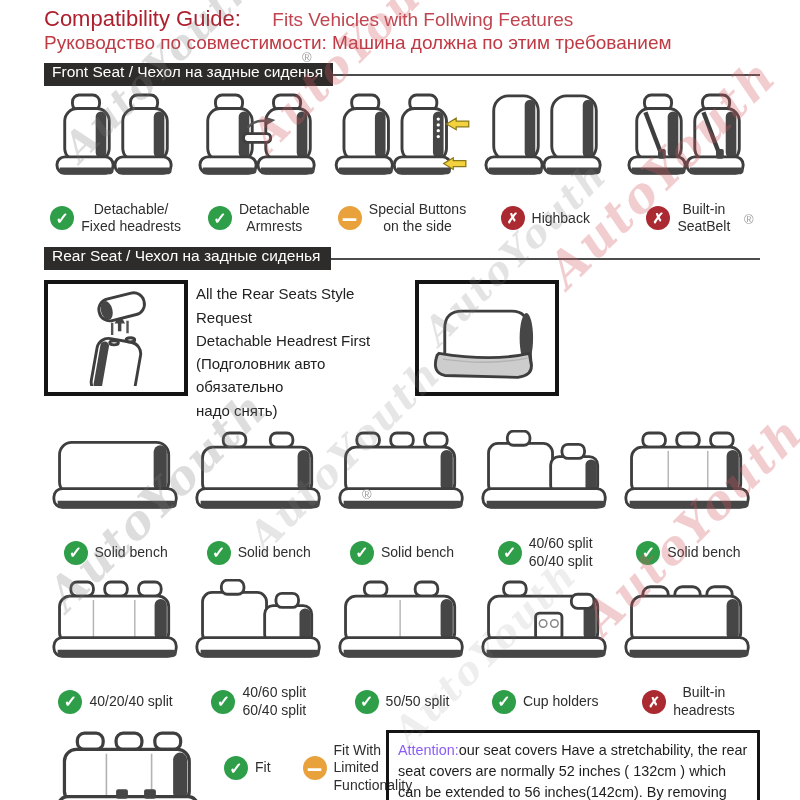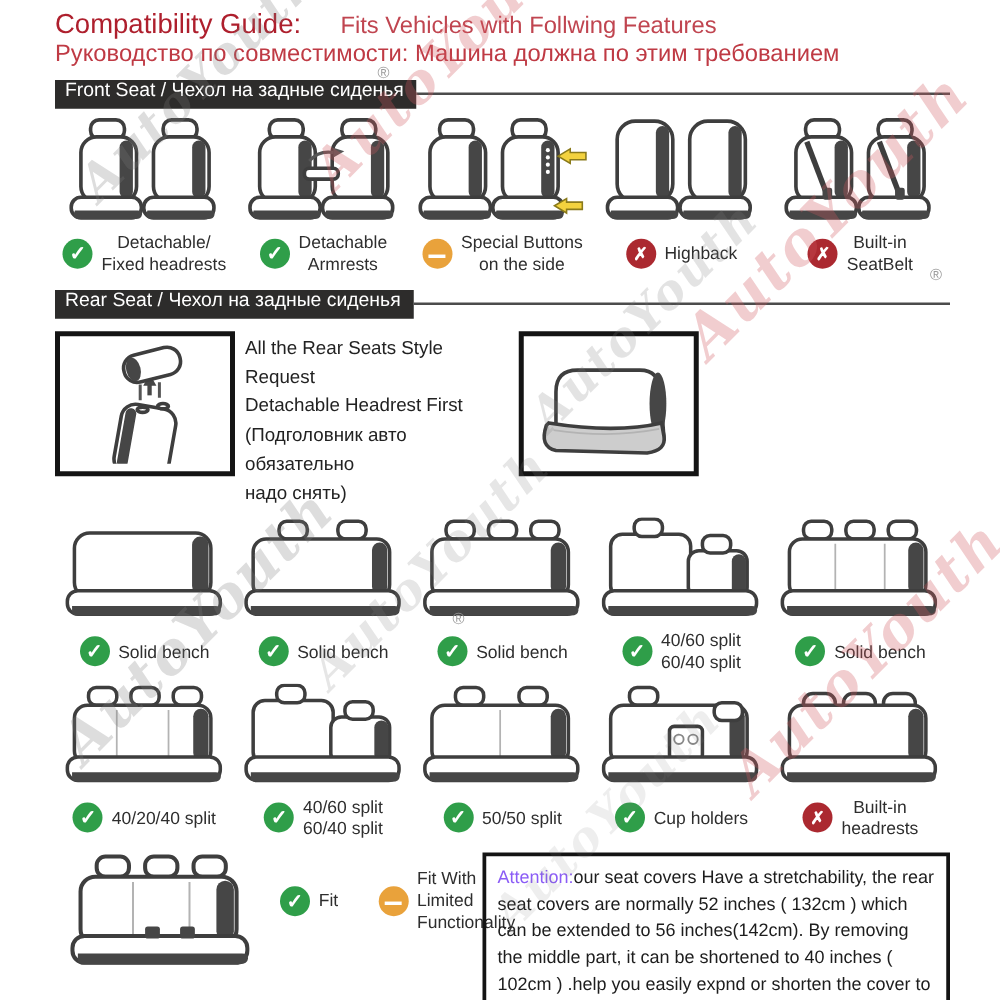--- a/index.html
+++ b/index.html
@@ -12,21 +12,21 @@
   .title .tb{font-size:22px;font-weight:normal;color:#ae1f2d;}
   .title .tr{font-size:19px;color:#c04550;margin-left:27px;}
   .subtitle{font-size:19px;color:#bf3a44;margin-top:1px;}
 
   
   .bar-row{display:flex;align-items:center;margin-top:9px;}
   .bar{background:#2d2c2b;color:#fff;font-size:15.5px;padding:0 10px 5px 8px;white-space:nowrap;}
   .bar-line{flex:1;height:2px;background:#4c4c4c;}
 
   
-  .row{display:flex;margin-top:0;}
+  .row{display:flex;margin-top:16px;}
   .cell{flex:1;display:flex;align-items:flex-end;justify-content:center;}
   .feat{display:flex;align-items:center;justify-content:center;gap:7px;min-height:40px;}
   .lbl{font-size:14px;color:#2e2e2e;white-space:pre-line;text-align:center;line-height:1.25;}
   .sicon{width:24px;height:24px;min-width:24px;border-radius:50%;display:inline-flex;
          align-items:center;justify-content:center;color:#fff;font-weight:bold;}
   .sicon[data-status="check"]{background:#2f9e49;}
   .sicon[data-status="limited"]{background:#e9a23b;}
   .sicon[data-status="notfit"]{background:#ab2930;}
   .sicon[data-status="check"]::after{content:"✓";font-size:16px;}
   .sicon[data-status="limited"]::after{content:"▬";font-size:9px;transform:scaleX(1.5);}

